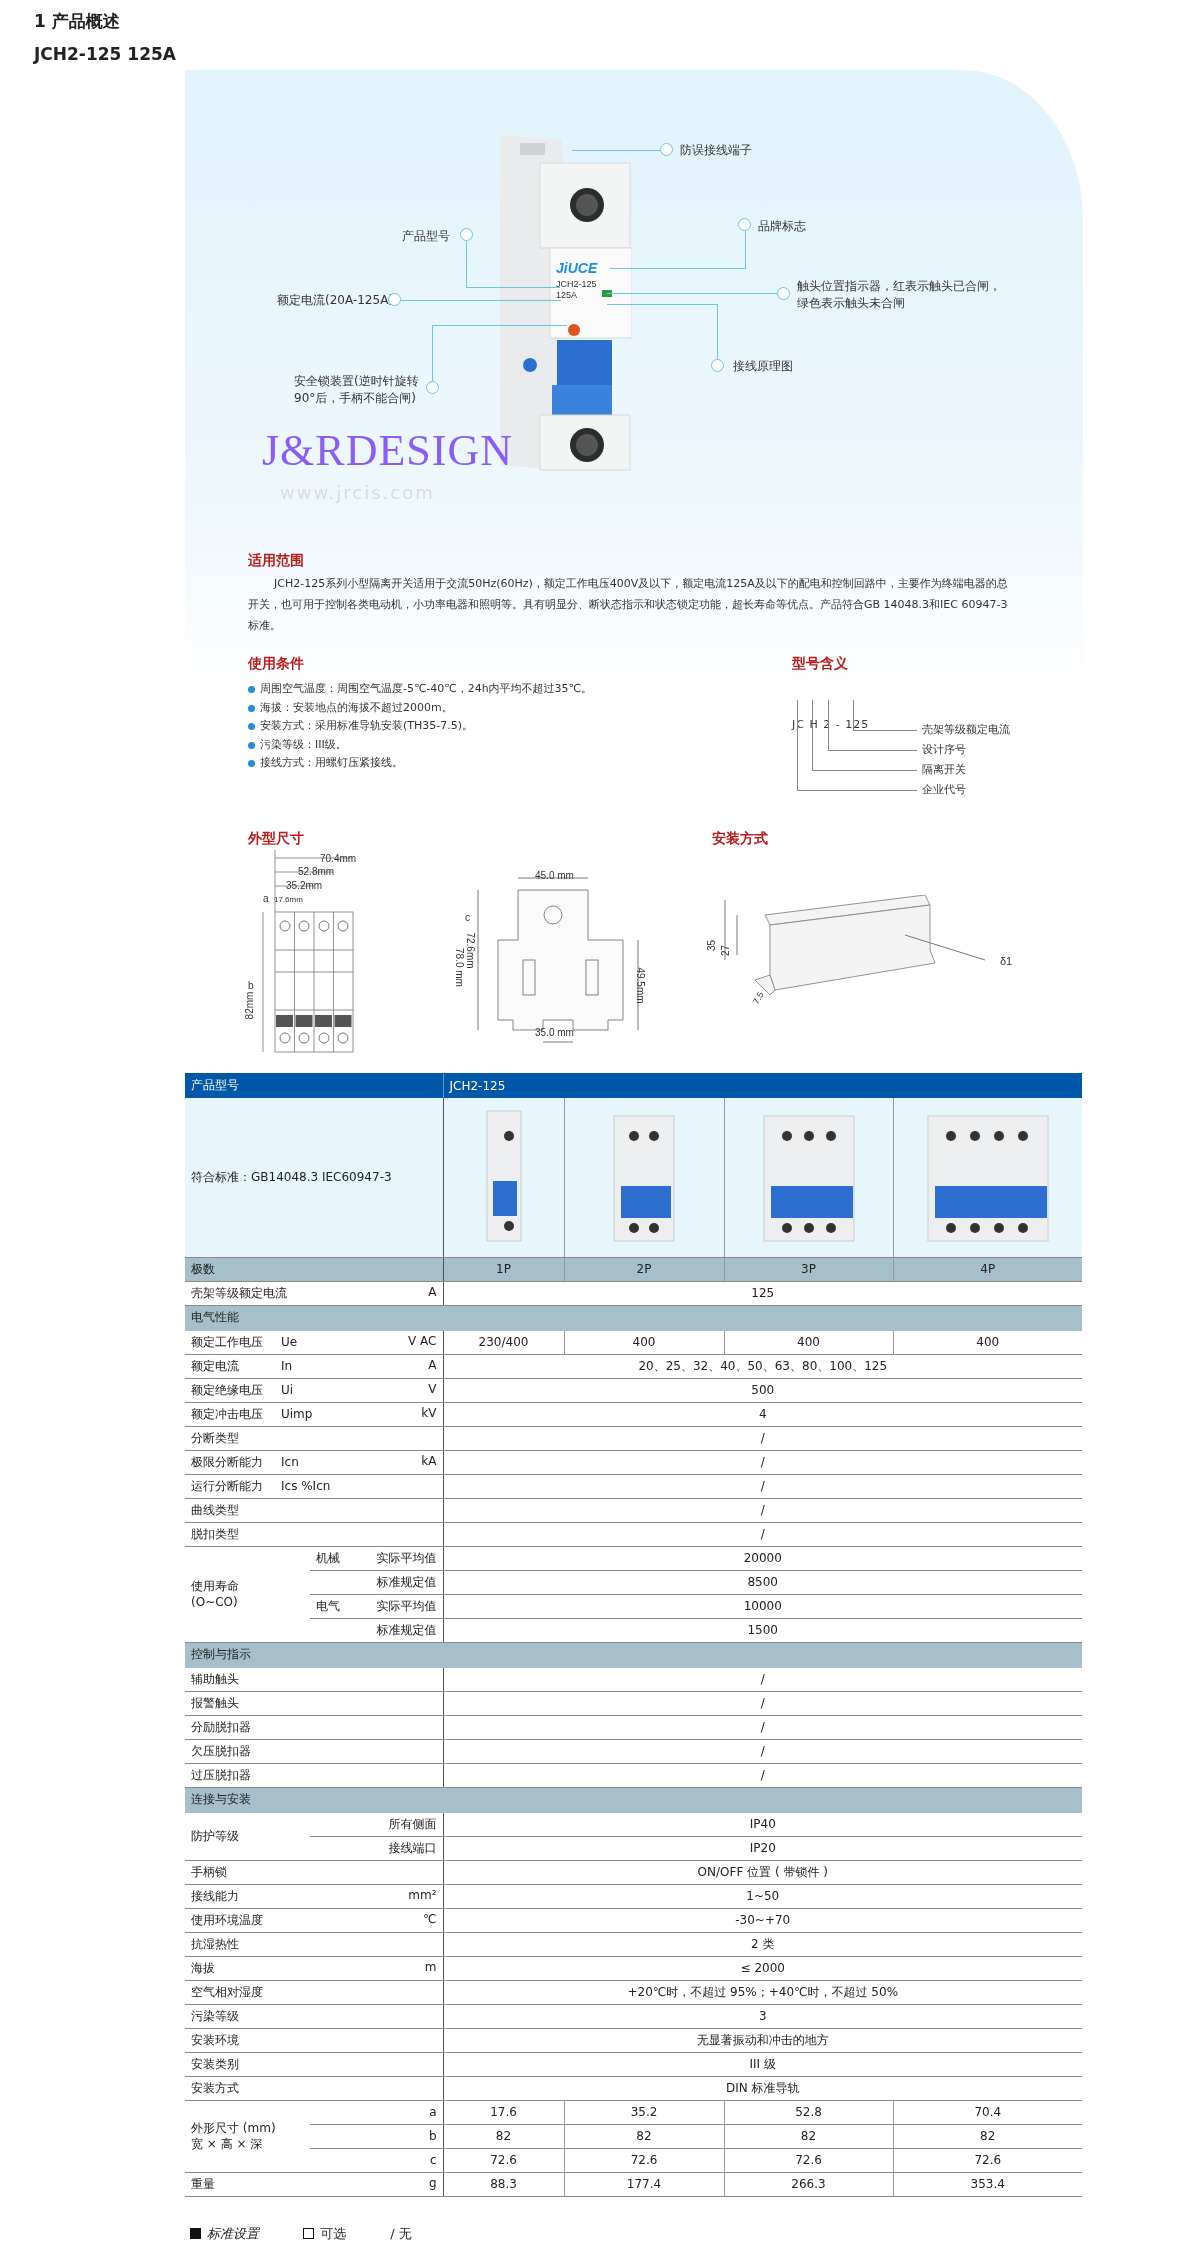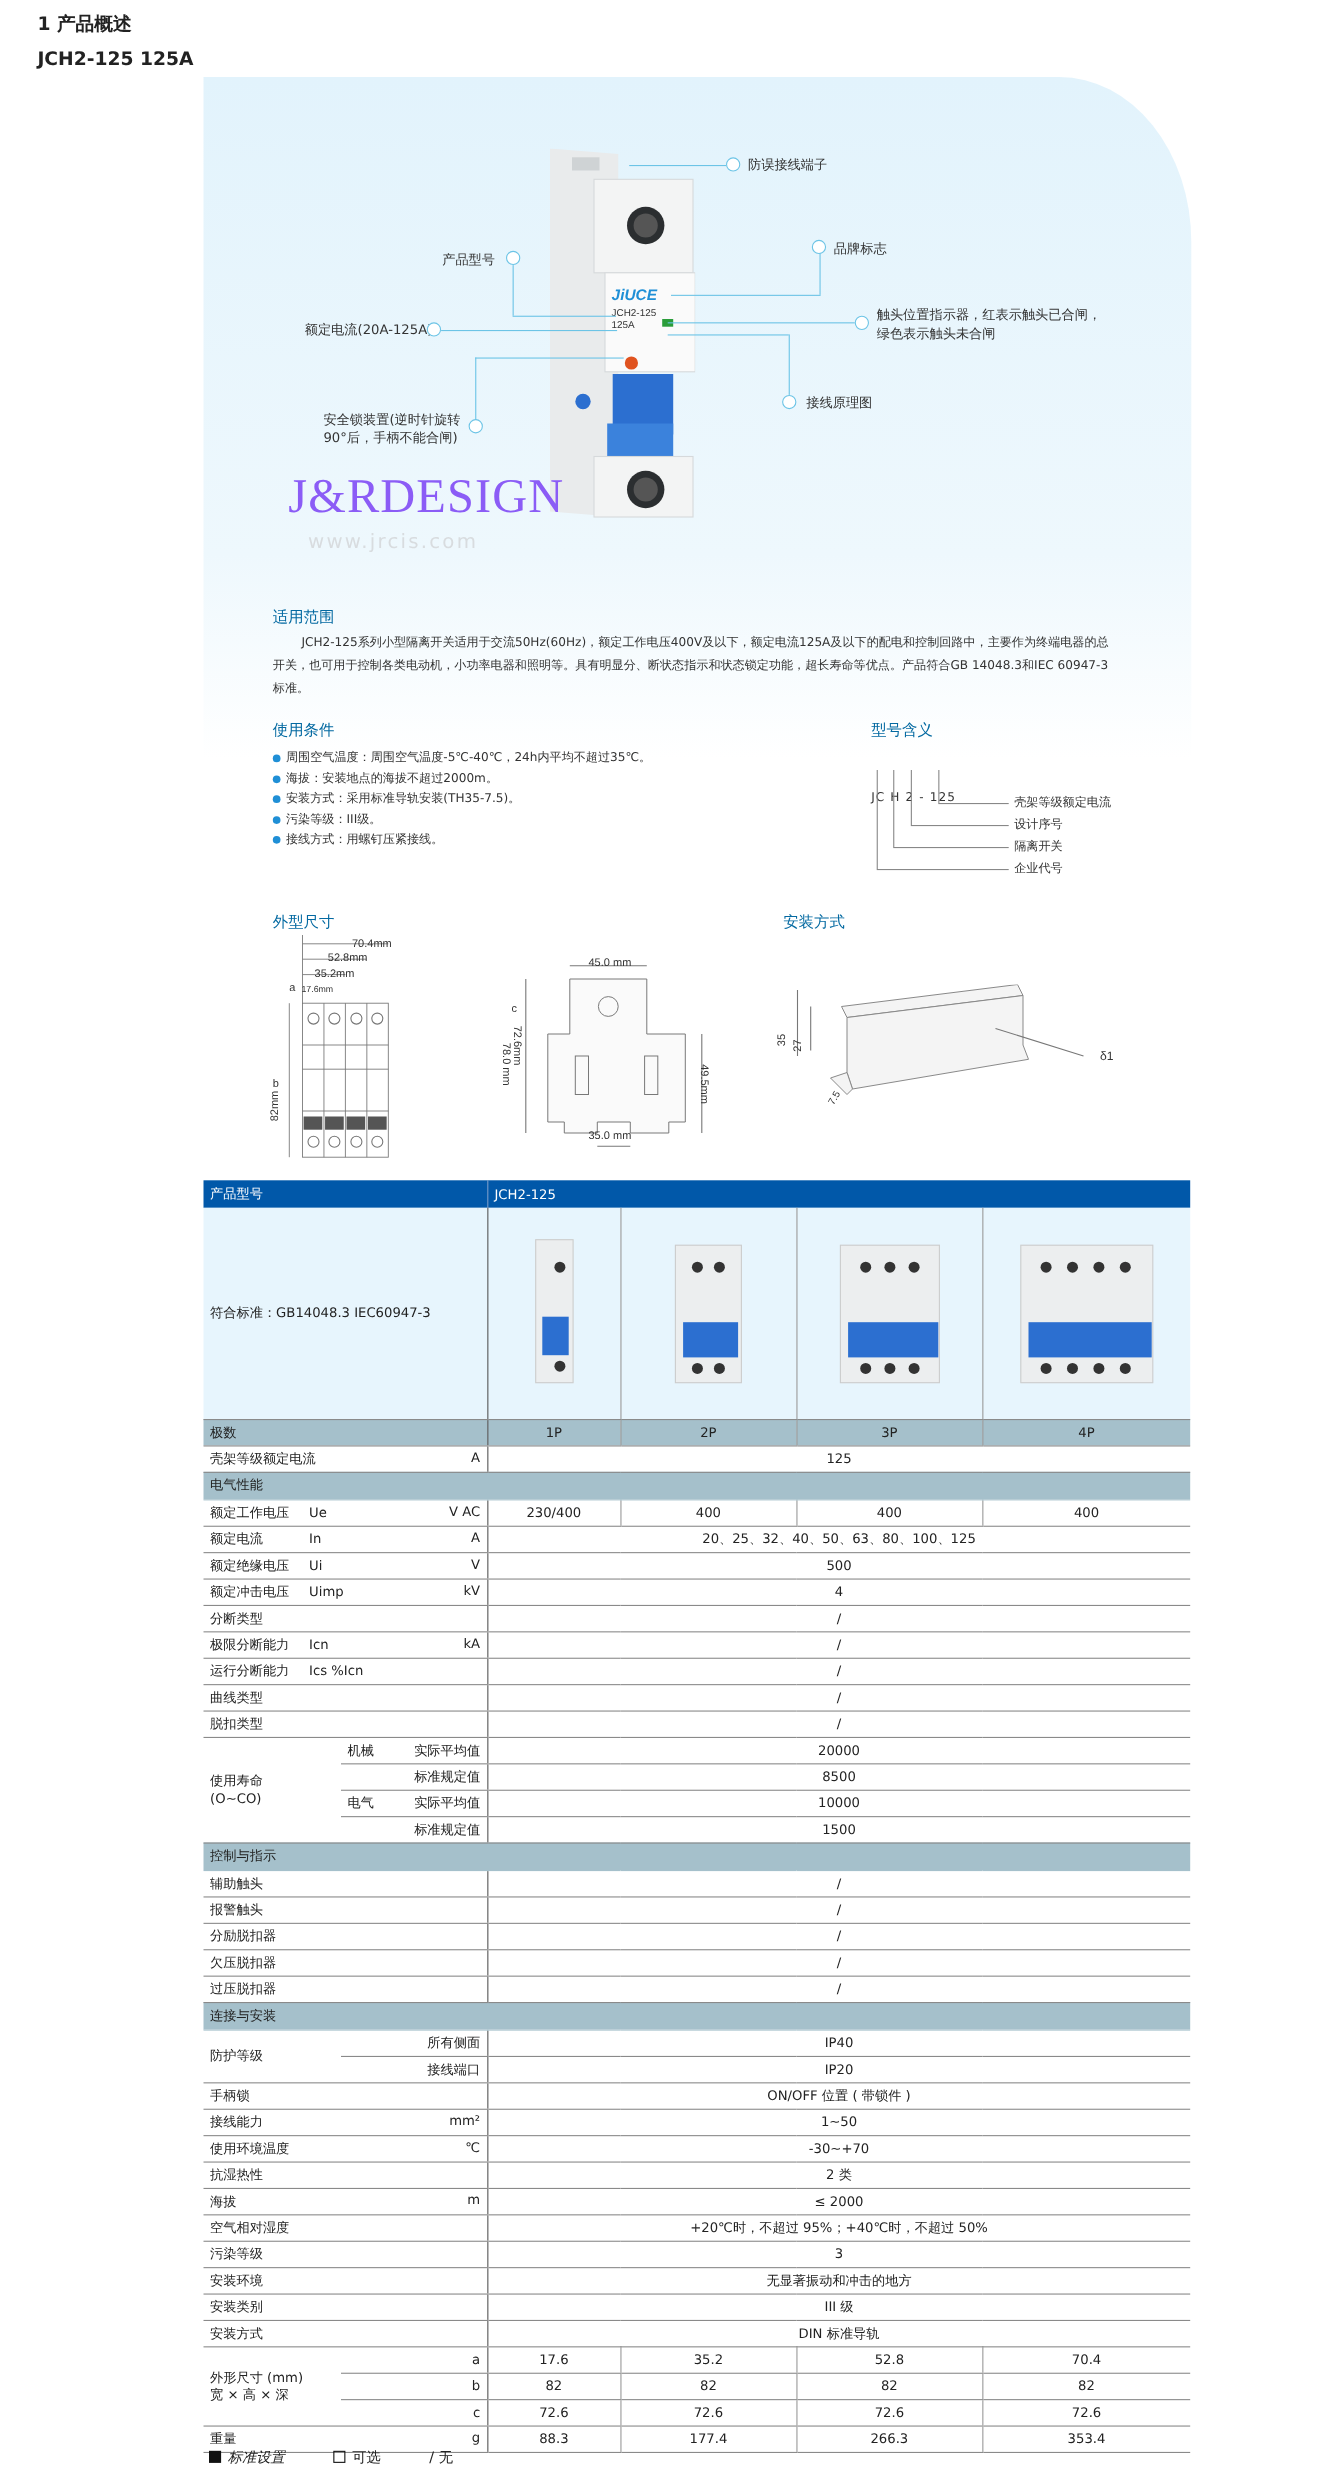--- a/index.html
+++ b/index.html
@@ -8,37 +8,37 @@
   .h1 { left: 34px; top: 10px; font-size: 17px; font-weight: bold; color: #222; }
   .h2 { left: 34px; top: 44px; font-size: 17px; font-weight: bold; color: #222; }
   .panel { left: 185px; top: 70px; width: 898px; height: 620px; background: linear-gradient(#e2f3fc, #eef8fd 70%, #ffffff); border-top-right-radius: 120px 150px; }
   
   .mcb { left: 492px; top: 135px; width: 140px; height: 340px; }
   .callout { font-size: 12px; color: #333; white-space: nowrap; line-height: 17px; }
   .dot { width: 13px; height: 13px; border: 1.5px solid #6cc4e6; border-radius: 50%; background: #fff; }
   .line { background: #6cc4e6; }
   .wm1 { left: 262px; top: 425px; font-size: 44px; color: #8b5cf6; font-family: "Liberation Serif", serif; letter-spacing: 1px; }
   .wm2 { left: 280px; top: 470px; font-size: 18px; color: #d8dcdf; letter-spacing: 2px; margin-top: 12px; }
-  .sec-title { font-size: 14px; color: #0369a1; }
+  .sec-title { font-size: 14px; color: #b91c1c; font-weight: bold; }
   .para { font-size: 11px; color: #333; line-height: 21px; }
   .bullets { list-style: none; font-size: 11px; color: #333; line-height: 18.5px; }
   .bullets li { position: relative; padding-left: 12px; }
   .bullets li::before { content: ""; position: absolute; left: 0; top: 6px; width: 7px; height: 7px; border-radius: 50%; background: #1f8fd6; }
   .model-code { font-size: 11px; color: #333; margin-top: 36px; }
   .mc-label { font-size: 11px; color: #333; }
   .gl { background: #888; }
   .dim { font-size: 10px; color: #333; font-family: "Liberation Sans", sans-serif; }
   
   table.spec { position: absolute; left: 185px; top: 1073px; width: 897px; border-collapse: collapse; font-size: 12px; color: #222; }
   table.spec td { height: 24px; border-bottom: 1px solid #8a8a8a; padding: 0 6px; vertical-align: middle; }
   table.spec td.val { text-align: center; }
   table.spec td.vl { border-left: 1px solid #555; }
   table.spec td.vr { border-left: 1px solid #999; }
   table.spec tr.head td { background: #0158a9; color: #fff; height: 25px; border-bottom: none; }
-  table.spec tr.photo td { background: #e7f5fd; height: 192px; }
+  table.spec tr.photo td { background: #e7f5fd; height: 159px; }
   table.spec tr.sect td { background: #a5c0cb; height: 25px; border-bottom: 1px solid #a5c0cb; }
   table.spec tr.poles td { background: #a5c0cb; }
   .unit { float: right; }
   .sym { display: inline-block; width: 90px; }
   .legend { left: 190px; top: 2225px; font-size: 13px; color: #222; }
   .legend span { margin-right: 40px; }
   .sq { display: inline-block; width: 11px; height: 11px; vertical-align: -1px; margin-right: 6px; }
 </style>
 </head>
 <body>

